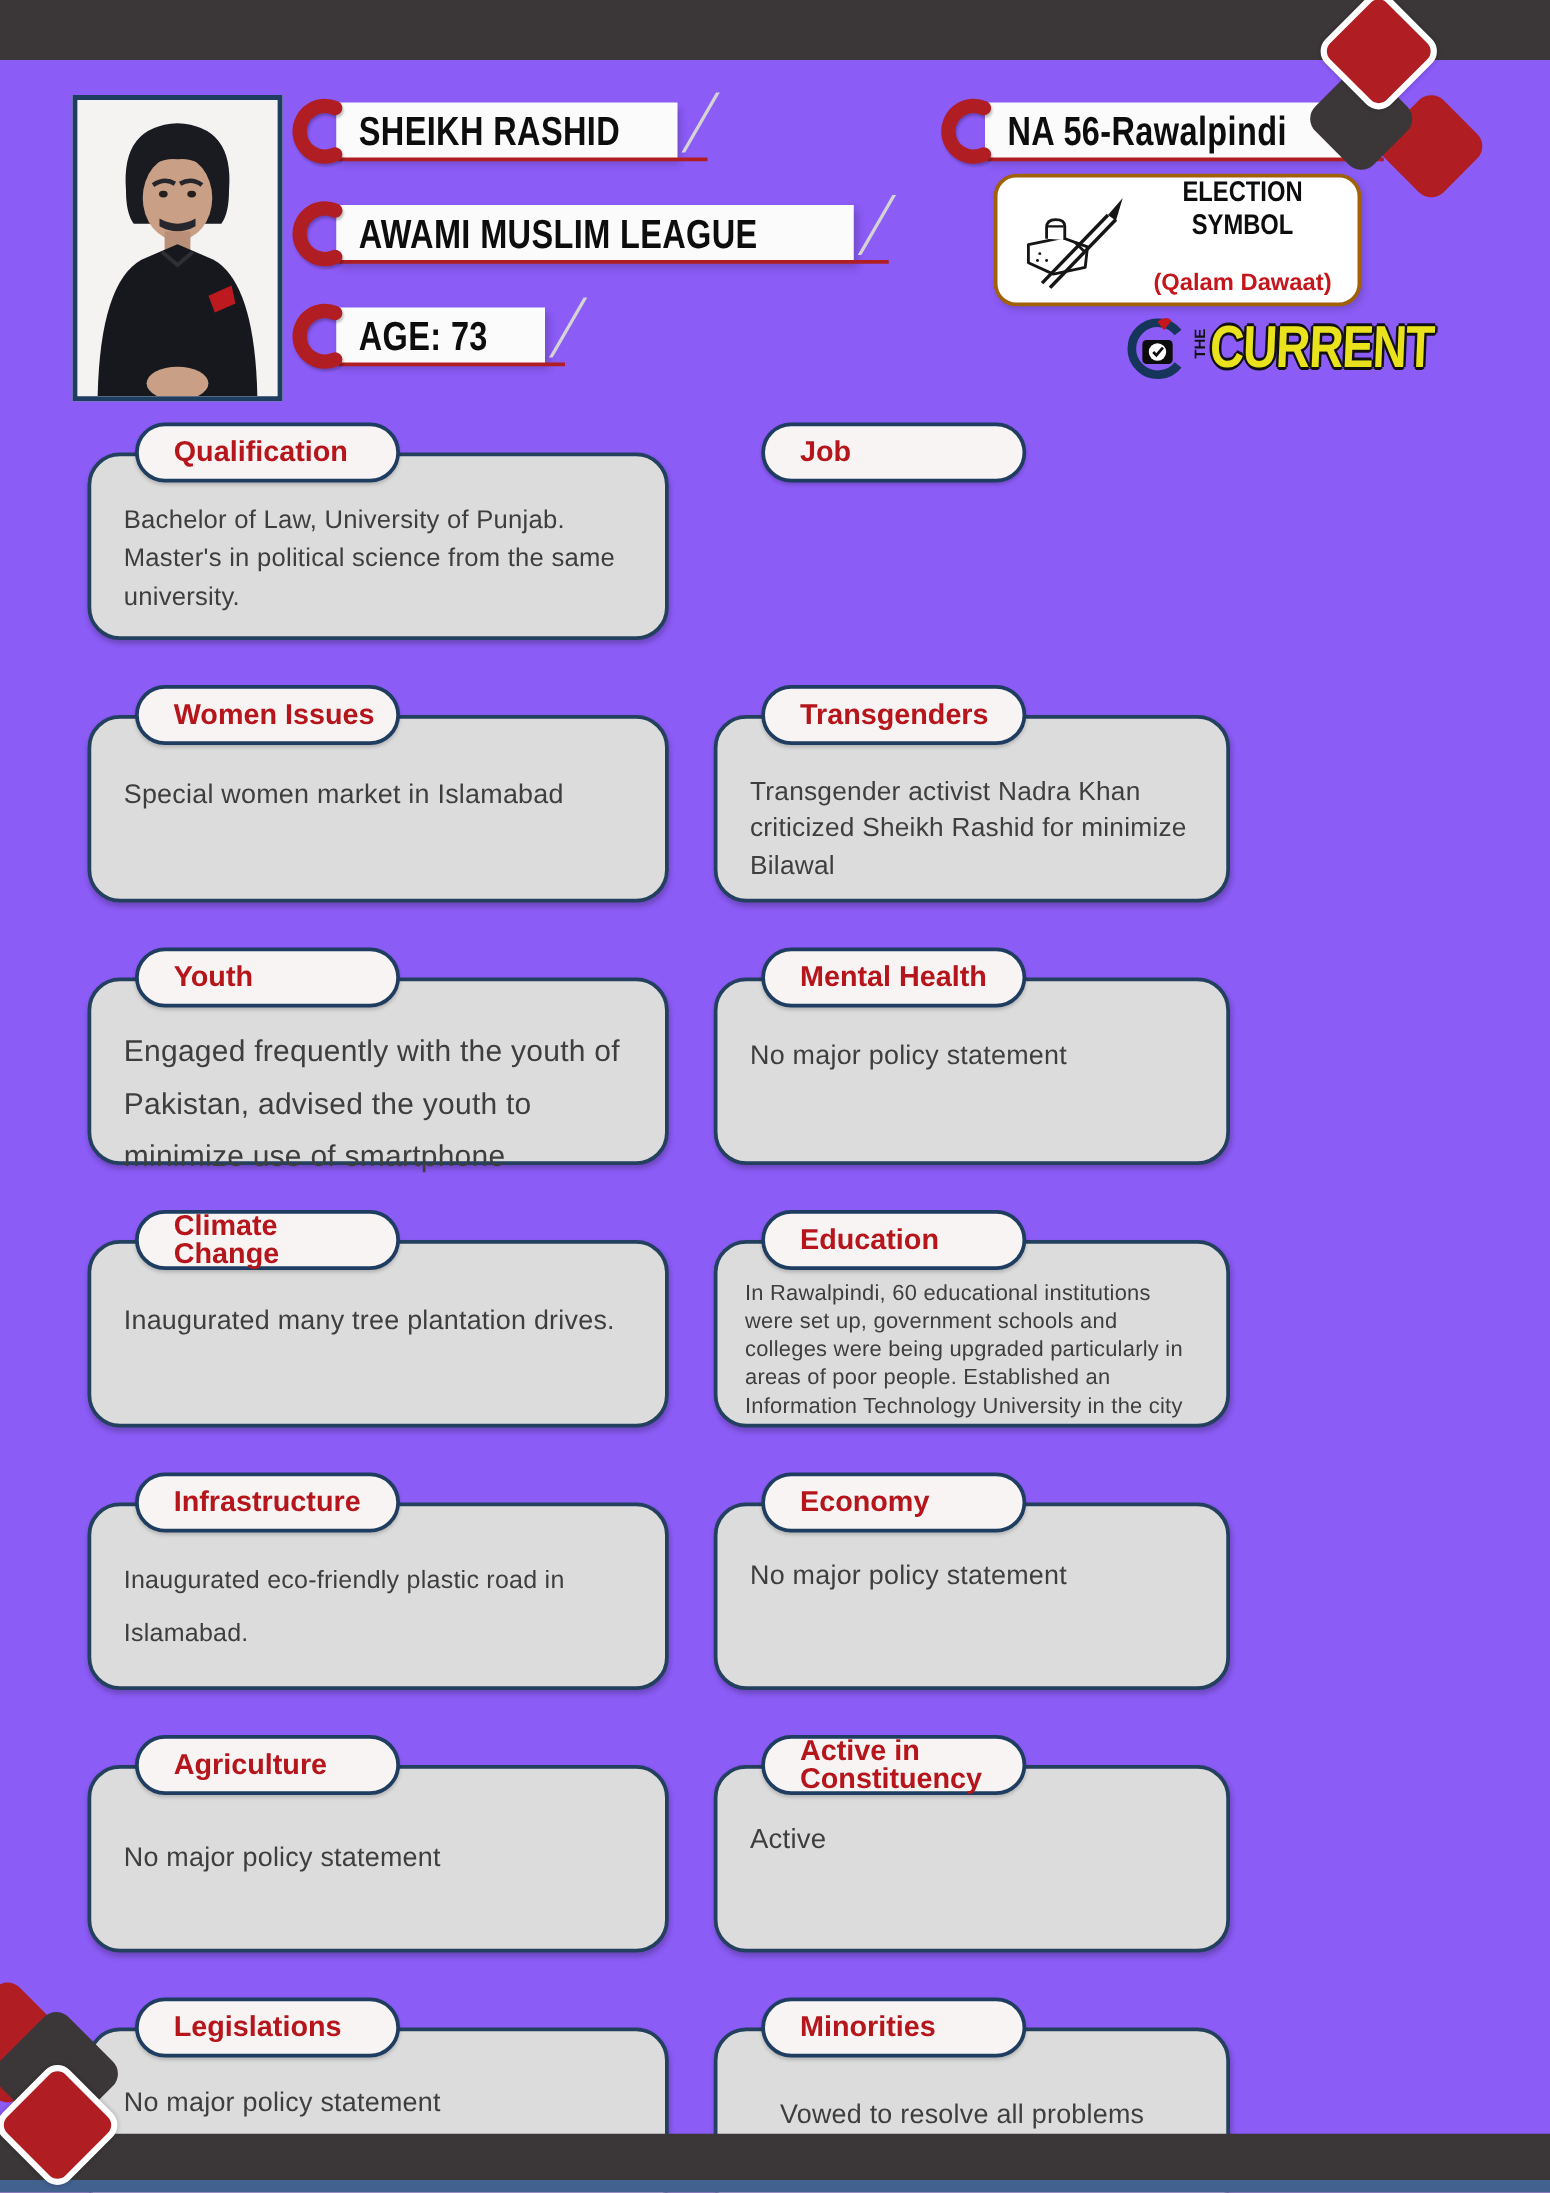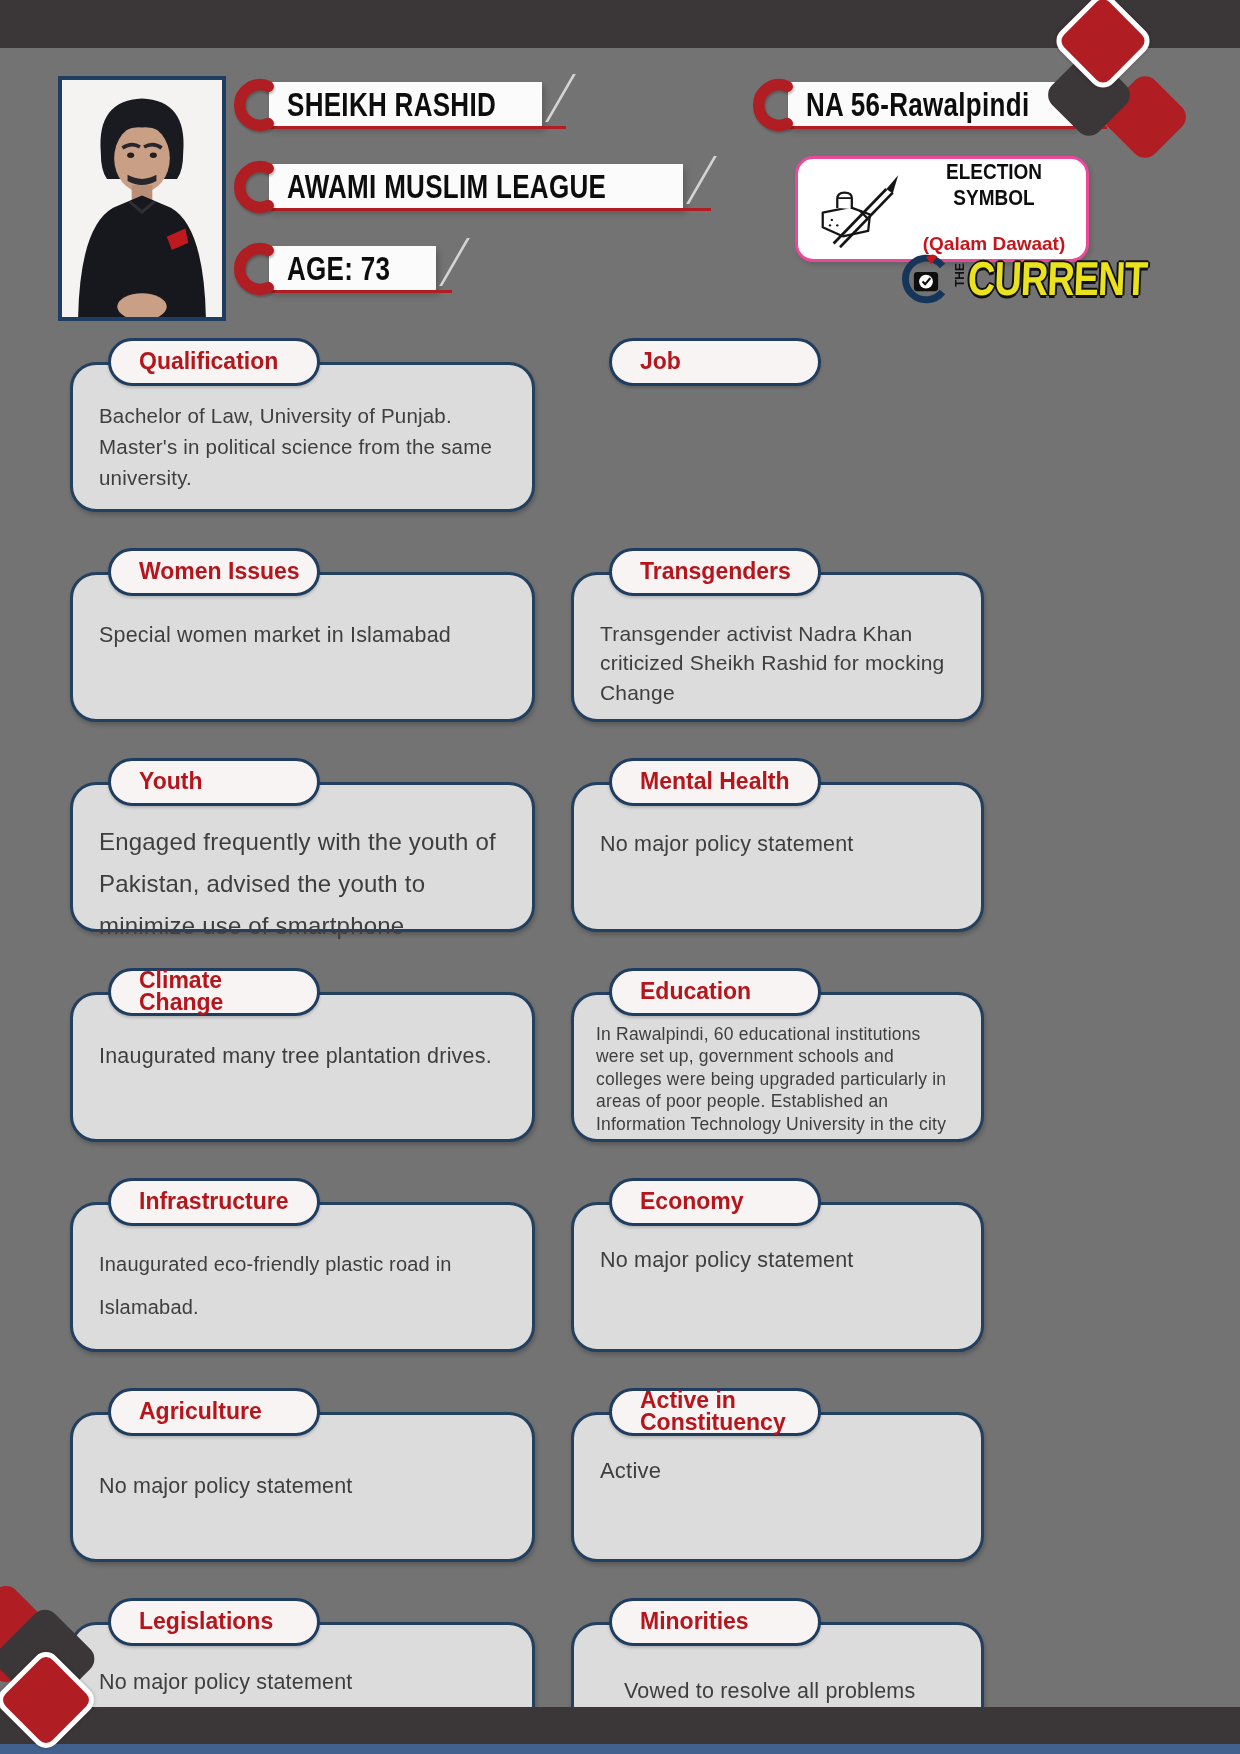--- a/index.html
+++ b/index.html
@@ -1,16 +1,16 @@
 <!DOCTYPE html>
 <html><head>
 <meta charset="utf-8">
 <style>
   html,body{margin:0;padding:0;background:#9a9a9a;}
-  .page{position:relative;width:1240px;height:1754px;background:#737373;overflow:hidden;
+  .page{position:relative;width:1240px;height:1754px;background:#8b5cf6;overflow:hidden;
         font-family:"Liberation Sans",sans-serif;margin:0 auto;}
 
   
   .top-bar{position:absolute;left:0;top:0;width:100%;height:48px;background:#3b3738;}
   .footer-bar{position:absolute;left:0;top:1707px;width:100%;height:37px;background:#3b3738;}
   .footer-blue{position:absolute;left:0;top:1744px;width:100%;height:10px;background:#42618f;}
 
   
   .diamond{position:absolute;transform:rotate(45deg);border-radius:14px;}
   .d-red{background:#b01e23;}
@@ -32,22 +32,22 @@
   .plate::before{content:"";position:absolute;right:-20px;top:-8px;bottom:6px;width:20px;
                  border-right:3px solid #d4d4d4;transform:skewX(-30deg);}
   .plate-label{font-weight:900;font-size:26px;color:#0d0d0d;white-space:nowrap;
                display:inline-block;transform:scaleY(1.25);letter-spacing:.3px;}
   .p-name  .plate{min-width:185px;} .p-name  .plate::after{width:calc(100% + 22px);}
   .p-party .plate{min-width:350px;} .p-party .plate::after{width:calc(100% + 26px);}
   .p-age   .plate{min-width:92px;}  .p-age   .plate::after{width:calc(100% + 14px);}
   .p-na    .plate{min-width:215px;} .p-na    .plate::after{width:calc(100% + 30px);}
 
   
-  .symbol-box{position:absolute;left:795px;top:156px;width:288px;height:100px;background:#fff;
-              border:3px solid #ec4899;border-radius:18px;display:flex;align-items:center;
+  .symbol-box{position:absolute;left:795px;top:139px;width:288px;height:100px;background:#fff;
+              border:3px solid #a16207;border-radius:18px;display:flex;align-items:center;
               box-shadow:2px 3px 5px rgba(0,0,0,.15);}
   .symbol-box svg{flex:0 0 auto;margin-left:12px;}
   .symbol-text{flex:1;text-align:center;padding-right:8px;}
   .symbol-label{font-weight:900;font-size:19px;color:#0d0d0d;transform:scaleY(1.2);display:block;}
   .symbol-name{color:#c4161c;font-weight:700;font-size:19px;margin-top:26px;display:block;}
 
   
   .current-logo{position:absolute;left:900px;top:253px;display:flex;align-items:center;}
   .the{font-size:12px;font-weight:900;color:#111;transform:rotate(-90deg);width:16px;display:inline-block;}
   .current{font-size:38px;font-weight:900;color:#e9e21c;letter-spacing:-1px;display:inline-block;
@@ -203,21 +203,21 @@
       <div class="card">
           <div class="body b2">Special women market in Islamabad</div>
         </div>
     </div>
 
     <div class="cell">
       <div class="pill">
           <span>Transgenders</span>
         </div>
       <div class="card">
-          <div class="body b3">Transgender activist Nadra Khan criticized Sheikh Rashid for mocking Change</div>
+          <div class="body b3">Transgender activist Nadra Khan criticized Sheikh Rashid for minimize Bilawal</div>
         </div>
     </div>
 
     <div class="cell">
       <div class="pill">
           <span>Youth</span>
         </div>
       <div class="card">
           <div class="body b4">Engaged frequently with the youth of Pakistan, advised the youth to minimize use of smartphone</div>
         </div>

